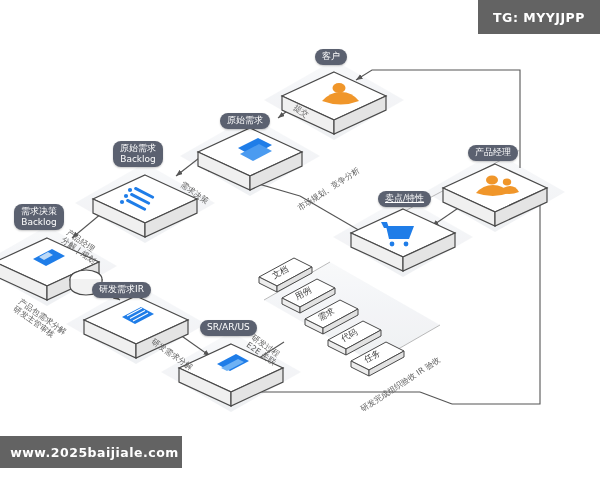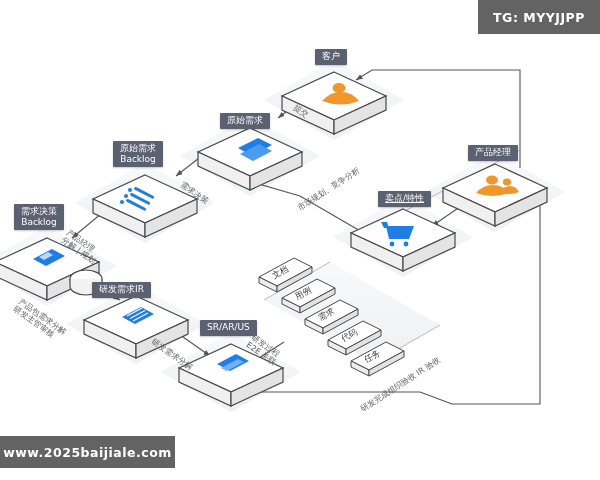--- a/index.html
+++ b/index.html
@@ -13,27 +13,27 @@
 
   
   .watermark{
     position:absolute;background:#636363;color:#ffffff;
     font-family:"DejaVu Sans","Liberation Sans",sans-serif;
     letter-spacing:.5px;display:flex;align-items:center;justify-content:center;
     z-index:40;
     text-align:right;
   }
   #wm-top{right:0;top:0;width:122px;height:34px;font-size:12.5px;font-weight:700;}
-  #wm-bottom{left:0;bottom:12px;width:175px;height:32px;font-size:12.5px;font-weight:600;}
+  #wm-bottom{left:0;bottom:12px;width:175px;height:32px;font-size:12.5px;font-weight:600;padding-left:7px;}
 
   
   .chip{
     position:absolute;z-index:25;
     background:#5b6170;color:#ffffff;
-    border-radius:1px;
+    border-radius:8px;
     padding:2px 7px 3px 7px;
     font-size:9px;line-height:11px;
     text-align:center;white-space:nowrap;
     box-shadow:0 1px 2px rgba(0,0,0,.22);
   }
   .chip.two{line-height:10.5px;padding:2px 7px 3px 7px;}
   .chip b{font-weight:400;display:block;}
 
   
   .dlabel{

